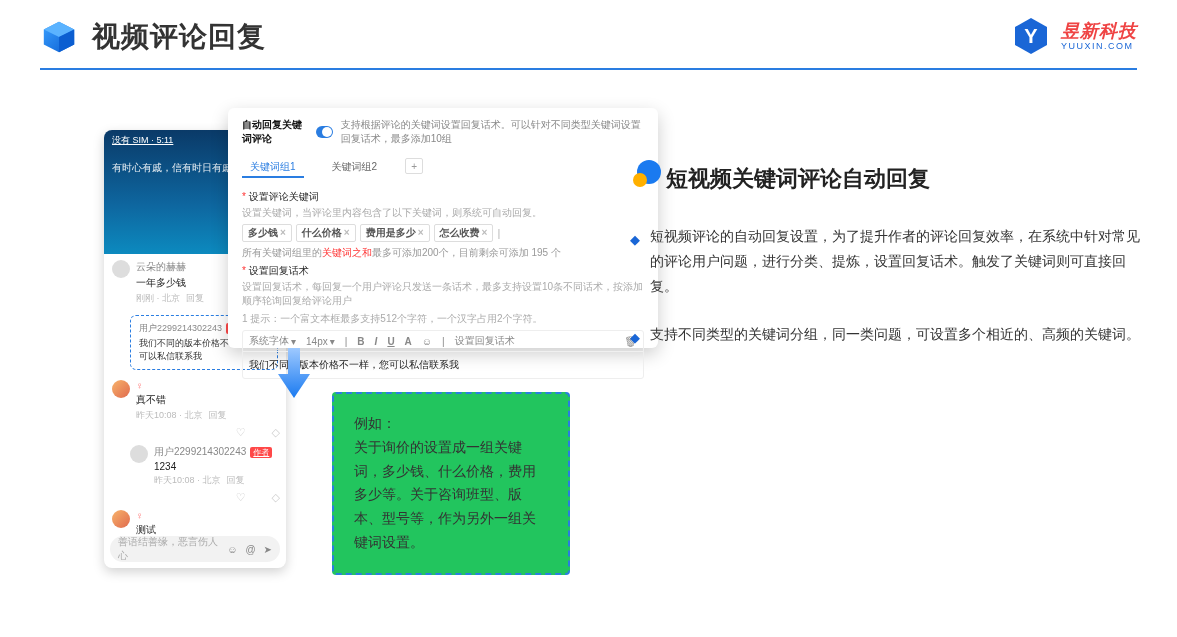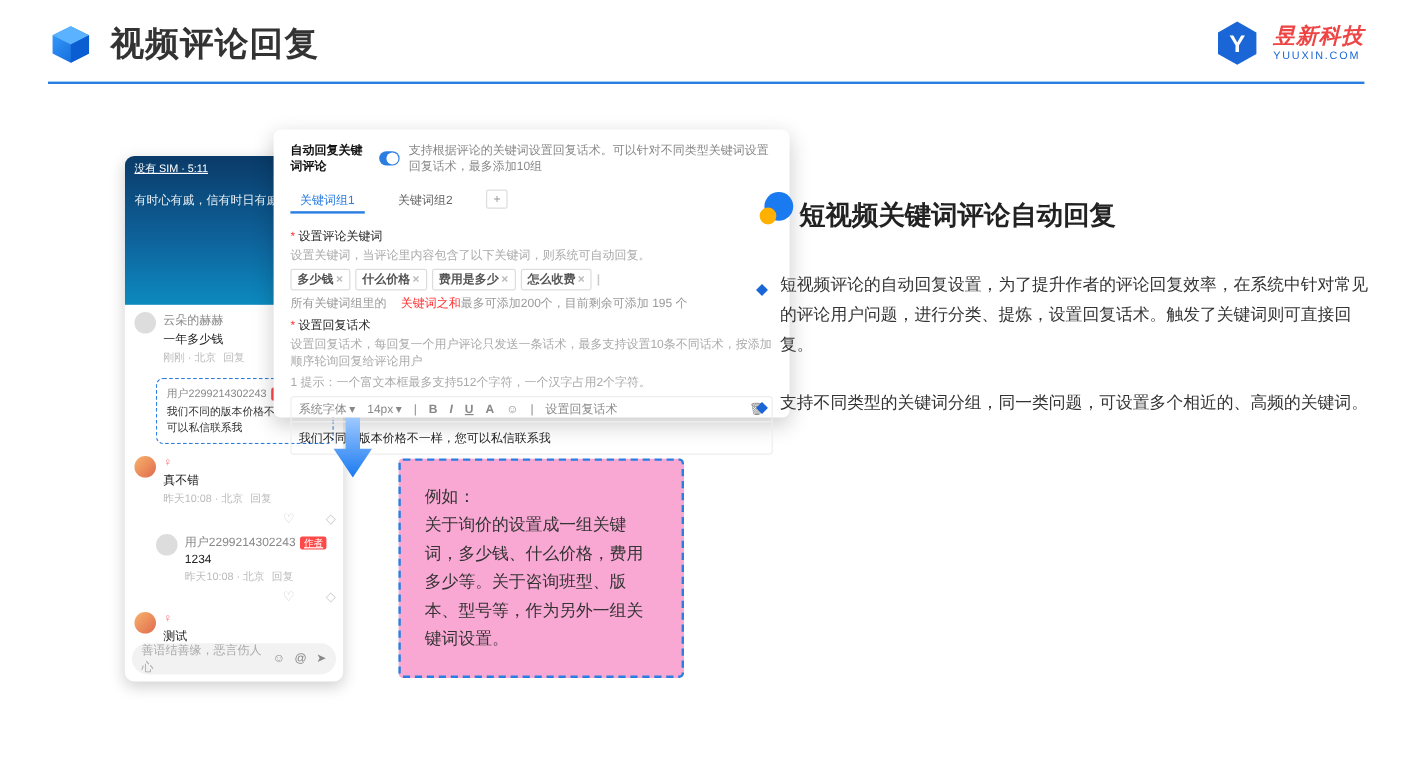--- a/index.html
+++ b/index.html
@@ -54,34 +54,34 @@
 .panel-tabs span { padding:2px 8px; font-size:10px; color:#666; }
 .panel-tabs .act { color:#2a7de1; border-bottom:2px solid #2a7de1; }
 .panel-tabs .plus{width:16px;height:16px;border:1px solid #ddd;display:flex;align-items:center;justify-content:center;border-radius:2px;color:#999;}
 .panel-label{color:#222;margin:4px 0 2px 0;}
 .panel-label::before{content:"* ";color:#f33;}
 .panel-sub{color:#aaa;margin-bottom:4px;}
 .tag-row{display:flex;gap:4px;align-items:center;margin-bottom:4px;font-weight:bold;}
 .tag{border:1px solid #ddd;border-radius:2px;padding:1px 5px;color:#555;}
 .tag .x{color:#bbb;margin-left:2px;}
 .kw-note{color:#999;}
-.kw-note .r{color:#f33;padding-left:12px;}
+.kw-note .r{color:#f33;}
 .editor{border:1px solid #eee;border-radius:3px;margin-top:4px;}
 .editor-bar{display:flex;align-items:center;gap:10px;padding:3px 6px;border-bottom:1px solid #f0f0f0;color:#888;justify-content:flex-end;}
 .editor-bar .sel{display:flex;align-items:center;gap:2px;}
 .editor-bar .grow{flex:1}
 .editor-bar .ic{font-weight:700;}
 .editor-body{padding:6px 6px;color:#222;}
 
 
 .down-arrow{position:absolute;left:170px;top:240px;width:40px;height:50px;}
 .down-arrow svg{width:100%;height:100%;}
 
 
-.example-box{ position:absolute; left:228px; top:274px; width:238px; border:2px dashed #2a7de1; border-radius:4px; padding:18px 20px; font-size:14px; color:#333; line-height:1.7; background:#f9a8d4; }
+.example-box{ position:absolute; left:228px; top:284px; width:238px; border:2px dashed #2a7de1; border-radius:4px; padding:18px 20px; font-size:14px; color:#333; line-height:1.7; background:#22c55e; }
 
 
 .right { position:absolute; left:630px; top:158px; width:510px; }
 .sec-head { display:flex; align-items:flex-end; gap:4px; margin-bottom:30px; }
 .sec-head svg{width:32px;height:32px;}
 .sec-title { font-size:22px; font-weight:600; color:#222; }
 .bullet { display:flex; gap:10px; margin-bottom:22px; font-size:14px; color:#333; line-height:1.8; }
 .bul { color:#1a66d6; font-size:13px; margin-top:4px; }
 </style>
 </head>

